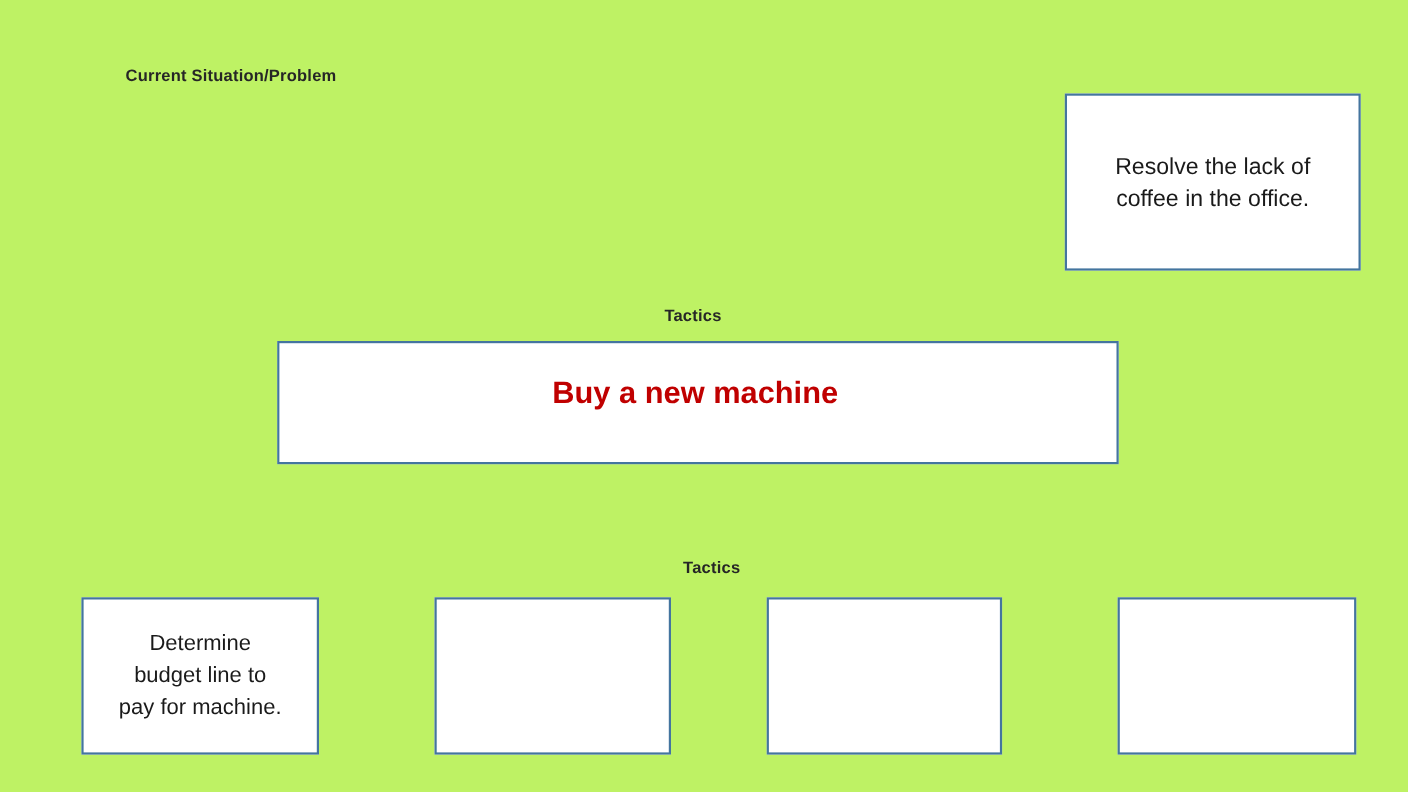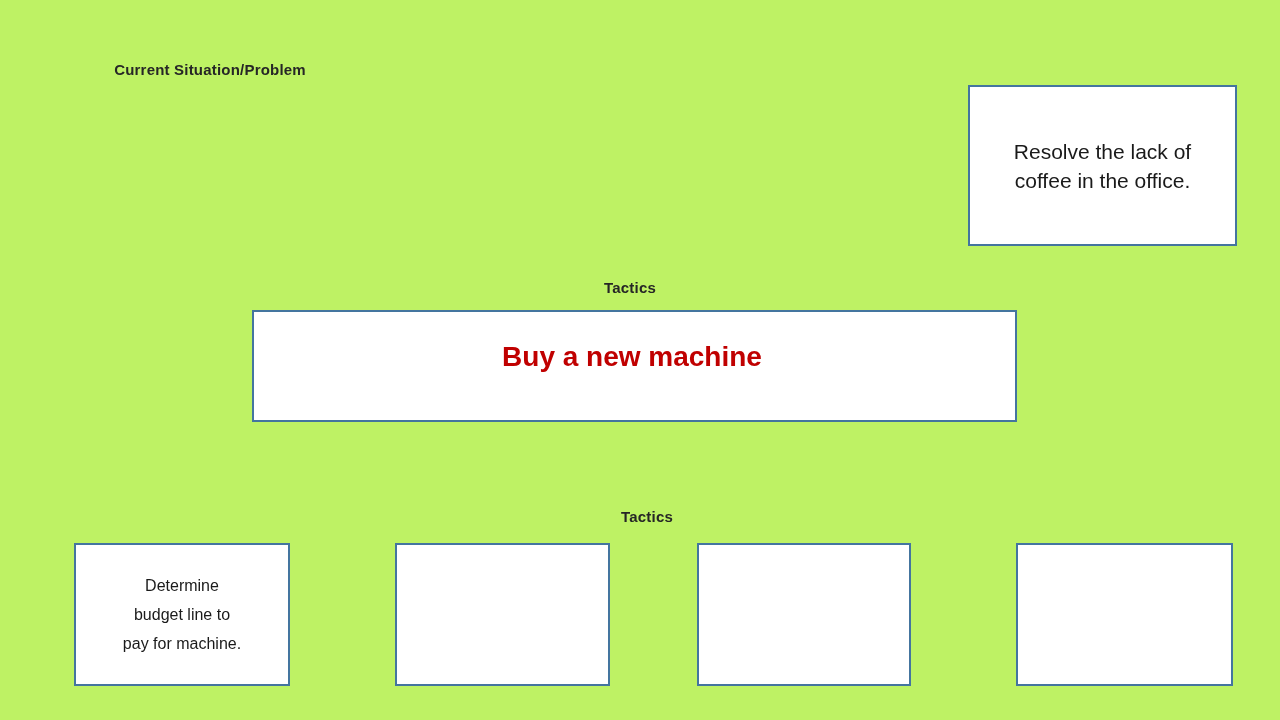--- a/index.html
+++ b/index.html
@@ -34,21 +34,21 @@
     justify-content: center;
   }
   .box-text {
     white-space: pre-line;
     text-align: center;
     font-size: 21px;
     line-height: 29px;
     color: #1a1a1a;
   }
   .tactic-text {
-    font-size: 16px;
+    font-size: 20px;
     line-height: 29px;
   }
   .strategy-text {
     font-size: 28px;
     font-weight: 700;
     color: #c00000;
     line-height: 32px;
   }
   
   #problem-label  { left: 75px;  top: 60px;  width: 270px; }

